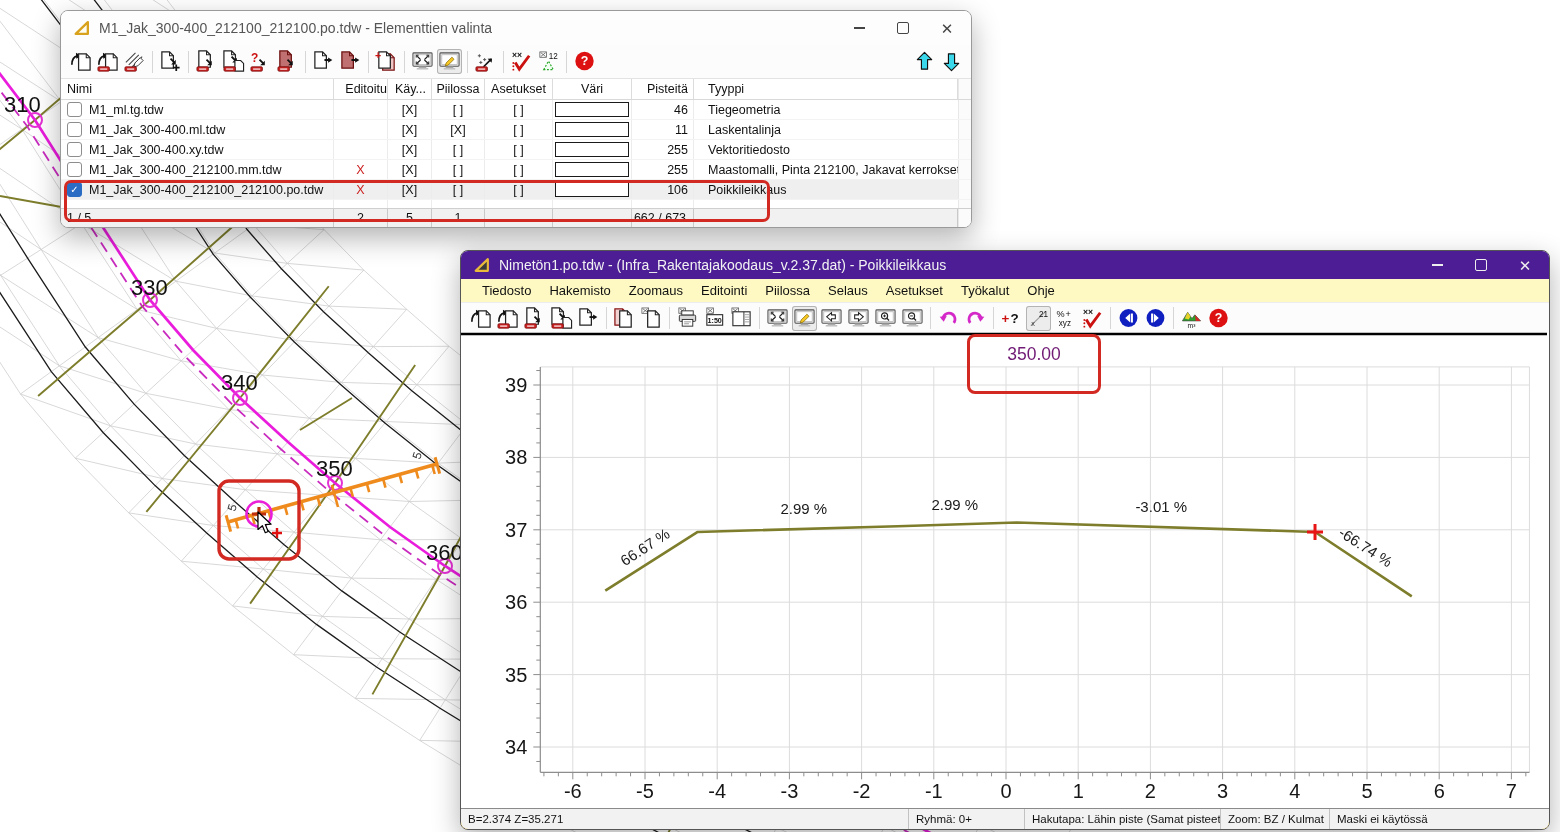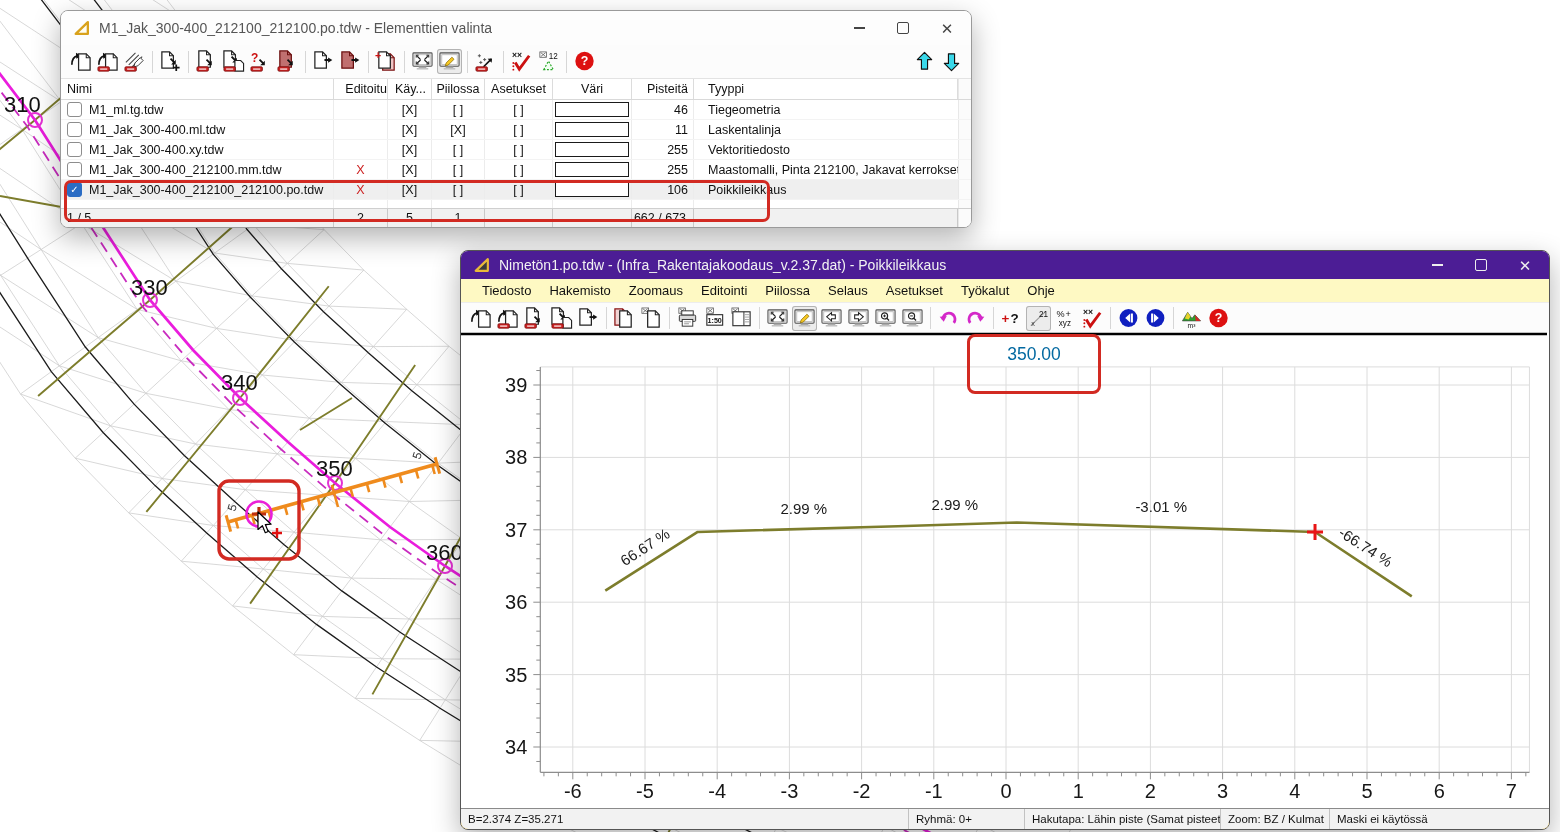--- a/index.html
+++ b/index.html
@@ -61,21 +61,21 @@
   .swatch{width:72px;height:13px;border:1.5px solid #1a1a1a;background:#fff;}
   
   #chart-wrap{position:absolute;left:0;top:81px;width:1086px;height:477px;background:#fff;}
   
   .statusbar{position:absolute;left:0;right:0;bottom:0;height:20px;display:flex;background:#eab308;border-top:1px solid #8a8a8a;font-size:11.5px;color:#111;}
   .status-cell{height:100%;display:flex;align-items:center;padding-left:7px;box-sizing:border-box;
                border-right:1px solid #c2c2c2;background:#f2f2f2;white-space:nowrap;overflow:hidden;}
   
   .red-annot{position:absolute;border:3px solid #d22a22;border-radius:8px;pointer-events:none;}
   #annot-row{left:3px;top:169px;width:700px;height:36px;border-radius:7px;}
-  #annot-350{left:506px;top:83px;width:134px;height:60px;text-align:center;font-size:17.5px;color:#0369a1;
+  #annot-350{left:506px;top:83px;width:134px;height:60px;text-align:center;font-size:17.5px;color:#701a75;
              padding-top:7px;box-sizing:border-box;background:transparent;}
 </style>
 </head>
 <body>
 
 <div id="stage">
 
   <svg id="map-svg" width="1560" height="832" viewBox="0 0 1560 832" style="position:absolute;left:0;top:0;">
       <rect x="0" y="0" width="1560" height="832" fill="#fff"></rect>
       <path d="M96.6 -92.9L180.8 17.9L245.0 119.2L294.0 195.4L324.1 229.6L363.8 270.1L406.7 309.3L449.0 346.3L497.2 384.9L544.9 418.7L599.9 454.4L662.8 492.9L730.4 531.8L803.2 569.6L883.9 610.4L973.2 653.6L1051.9 696.7L1123.3 737.5M56.8 -62.6L139.9 46.6L202.9 146.1L253.6 224.8L287.3 263.4L329.0 306.1L373.3 346.6L416.9 384.7L467.1 424.8L516.8 460.1L573.2 496.7L637.3 535.9L706.4 575.7L780.4 614.1L861.7 655.2L950.4 698.1L1027.5 740.3L1098.5 780.9M18.6 -33.5L100.5 74.1L162.4 171.9L214.7 253.0L251.9 295.9L295.7 340.5L341.3 382.4L386.2 421.5L438.2 463.1L489.9 499.8L547.6 537.3L612.8 577.2L683.4 617.8L758.5 656.8L840.4 698.3L928.5 740.8L1004.1 782.2L1074.7 822.5M-19.5 -4.4L61.2 101.6L122.0 197.8L175.9 281.2L216.6 328.4L262.3 375.0L309.3 418.2L355.5 458.4L409.3 501.5L463.0 539.5L522.1 577.9L588.3 618.5L660.3 659.9L736.6 699.5L819.2 741.3L906.6 783.5L980.6 824.1L1050.9 864.2M-57.7 24.7L21.9 129.2L81.5 223.6L137.1 309.4L181.2 360.8L228.9 409.5L277.3 453.9L324.8 495.3L380.4 539.8L436.0 579.2L496.5 618.5L563.8 659.8L637.3 702.0L714.7 742.2L797.9 784.3L884.7 826.2L957.2 866.0L1027.1 905.9M-95.9 53.8L-17.4 156.7L41.1 249.5L98.2 337.6L145.9 393.3L195.5 444.0L245.3 489.7L294.0 532.2L351.5 578.1L409.1 619.0L470.9 659.2L539.4 701.1L614.3 744.2L692.8 785.0L776.6 827.4L862.8 869.0L933.8 907.9L1003.2 947.6M-134.1 82.9L-56.8 184.2L0.6 275.3L59.4 365.8L110.5 425.8L162.1 478.5L213.3 525.5L263.3 569.0L322.5 616.4L382.1 658.7L445.3 699.8L514.9 742.3L591.3 786.3L670.9 827.7L755.4 870.4L840.9 911.7L910.3 949.7L979.4 989.2M-172.3 112.0L-96.1 211.8L-39.8 301.1L20.5 394.0L75.2 458.2L128.7 512.9L181.3 561.2L232.6 605.9L293.6 654.7L355.2 698.4L419.7 740.4L490.4 783.6L568.3 828.4L649.0 870.4L734.1 913.4L819.0 954.4L886.9 991.6L955.6 1030.9M96.6 -92.9L56.8 -62.6L18.6 -33.5L-19.5 -4.4L-57.7 24.7L-95.9 53.8L-134.1 82.9L-172.3 112.0M180.8 17.9L139.9 46.6L100.5 74.1L61.2 101.6L21.9 129.2L-17.4 156.7L-56.8 184.2L-96.1 211.8M245.0 119.2L202.9 146.1L162.4 171.9L122.0 197.8L81.5 223.6L41.1 249.5L0.6 275.3L-39.8 301.1M294.0 195.4L253.6 224.8L214.7 253.0L175.9 281.2L137.1 309.4L98.2 337.6L59.4 365.8L20.5 394.0M324.1 229.6L287.3 263.4L251.9 295.9L216.6 328.4L181.2 360.8L145.9 393.3L110.5 425.8L75.2 458.2M363.8 270.1L329.0 306.1L295.7 340.5L262.3 375.0L228.9 409.5L195.5 444.0L162.1 478.5L128.7 512.9M406.7 309.3L373.3 346.6L341.3 382.4L309.3 418.2L277.3 453.9L245.3 489.7L213.3 525.5L181.3 561.2M449.0 346.3L416.9 384.7L386.2 421.5L355.5 458.4L324.8 495.3L294.0 532.2L263.3 569.0L232.6 605.9M497.2 384.9L467.1 424.8L438.2 463.1L409.3 501.5L380.4 539.8L351.5 578.1L322.5 616.4L293.6 654.7M544.9 418.7L516.8 460.1L489.9 499.8L463.0 539.5L436.0 579.2L409.1 619.0L382.1 658.7L355.2 698.4M599.9 454.4L573.2 496.7L547.6 537.3L522.1 577.9L496.5 618.5L470.9 659.2L445.3 699.8L419.7 740.4M662.8 492.9L637.3 535.9L612.8 577.2L588.3 618.5L563.8 659.8L539.4 701.1L514.9 742.3L490.4 783.6M730.4 531.8L706.4 575.7L683.4 617.8L660.3 659.9L637.3 702.0L614.3 744.2L591.3 786.3L568.3 828.4M803.2 569.6L780.4 614.1L758.5 656.8L736.6 699.5L714.7 742.2L692.8 785.0L670.9 827.7L649.0 870.4M883.9 610.4L861.7 655.2L840.4 698.3L819.2 741.3L797.9 784.3L776.6 827.4L755.4 870.4L734.1 913.4M973.2 653.6L950.4 698.1L928.5 740.8L906.6 783.5L884.7 826.2L862.8 869.0L840.9 911.7L819.0 954.4M1051.9 696.7L1027.5 740.3L1004.1 782.2L980.6 824.1L957.2 866.0L933.8 907.9L910.3 949.7L886.9 991.6M1123.3 737.5L1098.5 780.9L1074.7 822.5L1050.9 864.2L1027.1 905.9L1003.2 947.6L979.4 989.2L955.6 1030.9M56.8 -62.6L180.8 17.9M18.6 -33.5L139.9 46.6M-19.5 -4.4L100.5 74.1M-57.7 24.7L61.2 101.6M-95.9 53.8L21.9 129.2M-134.1 82.9L-17.4 156.7M-172.3 112.0L-56.8 184.2M139.9 46.6L245.0 119.2M100.5 74.1L202.9 146.1M61.2 101.6L162.4 171.9M21.9 129.2L122.0 197.8M-17.4 156.7L81.5 223.6M-56.8 184.2L41.1 249.5M-96.1 211.8L0.6 275.3M202.9 146.1L294.0 195.4M162.4 171.9L253.6 224.8M122.0 197.8L214.7 253.0M81.5 223.6L175.9 281.2M41.1 249.5L137.1 309.4M0.6 275.3L98.2 337.6M-39.8 301.1L59.4 365.8M253.6 224.8L324.1 229.6M214.7 253.0L287.3 263.4M175.9 281.2L251.9 295.9M137.1 309.4L216.6 328.4M98.2 337.6L181.2 360.8M59.4 365.8L145.9 393.3M20.5 394.0L110.5 425.8M287.3 263.4L363.8 270.1M251.9 295.9L329.0 306.1M216.6 328.4L295.7 340.5M181.2 360.8L262.3 375.0M145.9 393.3L228.9 409.5M110.5 425.8L195.5 444.0M75.2 458.2L162.1 478.5M329.0 306.1L406.7 309.3M295.7 340.5L373.3 346.6M262.3 375.0L341.3 382.4M228.9 409.5L309.3 418.2M195.5 444.0L277.3 453.9M162.1 478.5L245.3 489.7M128.7 512.9L213.3 525.5M373.3 346.6L449.0 346.3M341.3 382.4L416.9 384.7M309.3 418.2L386.2 421.5M277.3 453.9L355.5 458.4M245.3 489.7L324.8 495.3M213.3 525.5L294.0 532.2M181.3 561.2L263.3 569.0M416.9 384.7L497.2 384.9M386.2 421.5L467.1 424.8M355.5 458.4L438.2 463.1M324.8 495.3L409.3 501.5M294.0 532.2L380.4 539.8M263.3 569.0L351.5 578.1M232.6 605.9L322.5 616.4M467.1 424.8L544.9 418.7M438.2 463.1L516.8 460.1M409.3 501.5L489.9 499.8M380.4 539.8L463.0 539.5M351.5 578.1L436.0 579.2M322.5 616.4L409.1 619.0M293.6 654.7L382.1 658.7M516.8 460.1L599.9 454.4M489.9 499.8L573.2 496.7M463.0 539.5L547.6 537.3M436.0 579.2L522.1 577.9M409.1 619.0L496.5 618.5M382.1 658.7L470.9 659.2M355.2 698.4L445.3 699.8M573.2 496.7L662.8 492.9M547.6 537.3L637.3 535.9M522.1 577.9L612.8 577.2M496.5 618.5L588.3 618.5M470.9 659.2L563.8 659.8M445.3 699.8L539.4 701.1M419.7 740.4L514.9 742.3M637.3 535.9L730.4 531.8M612.8 577.2L706.4 575.7M588.3 618.5L683.4 617.8M563.8 659.8L660.3 659.9M539.4 701.1L637.3 702.0M514.9 742.3L614.3 744.2M490.4 783.6L591.3 786.3M706.4 575.7L803.2 569.6M683.4 617.8L780.4 614.1M660.3 659.9L758.5 656.8M637.3 702.0L736.6 699.5M614.3 744.2L714.7 742.2M591.3 786.3L692.8 785.0M568.3 828.4L670.9 827.7M780.4 614.1L883.9 610.4M758.5 656.8L861.7 655.2M736.6 699.5L840.4 698.3M714.7 742.2L819.2 741.3M692.8 785.0L797.9 784.3M670.9 827.7L776.6 827.4M649.0 870.4L755.4 870.4M861.7 655.2L973.2 653.6M840.4 698.3L950.4 698.1M819.2 741.3L928.5 740.8M797.9 784.3L906.6 783.5M776.6 827.4L884.7 826.2M755.4 870.4L862.8 869.0M734.1 913.4L840.9 911.7M950.4 698.1L1051.9 696.7M928.5 740.8L1027.5 740.3M906.6 783.5L1004.1 782.2M884.7 826.2L980.6 824.1M862.8 869.0L957.2 866.0M840.9 911.7L933.8 907.9M819.0 954.4L910.3 949.7M1027.5 740.3L1123.3 737.5M1004.1 782.2L1098.5 780.9M980.6 824.1L1074.7 822.5M957.2 866.0L1050.9 864.2M933.8 907.9L1027.1 905.9M910.3 949.7L1003.2 947.6M886.9 991.6L979.4 989.2" fill="none" stroke="#cbcbcb" stroke-width=".75"></path>

